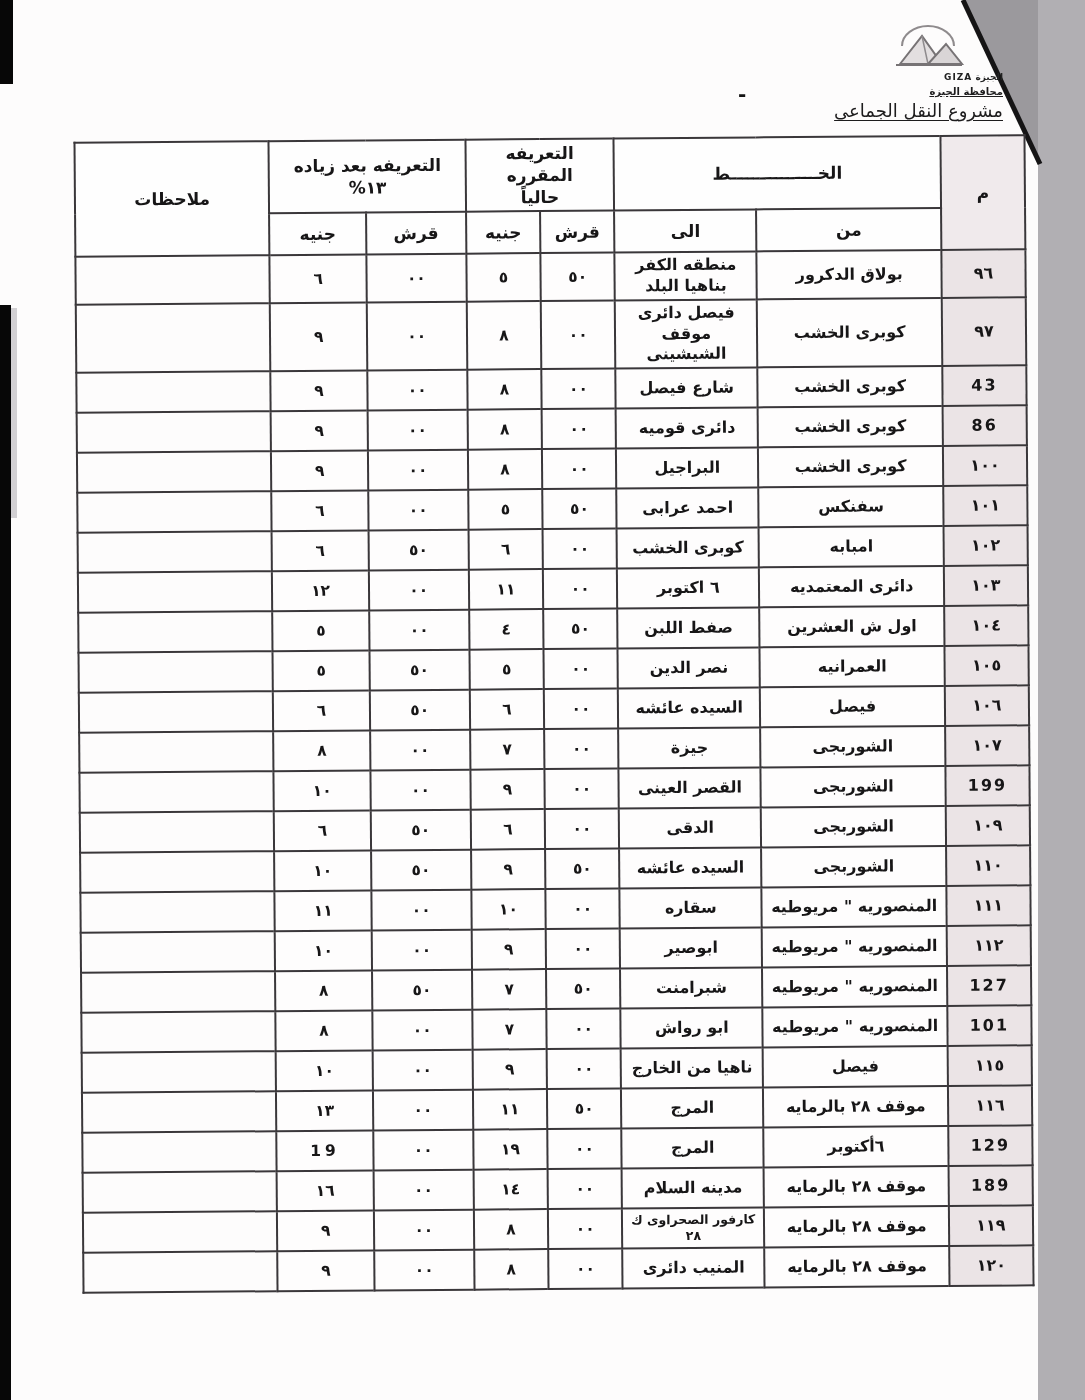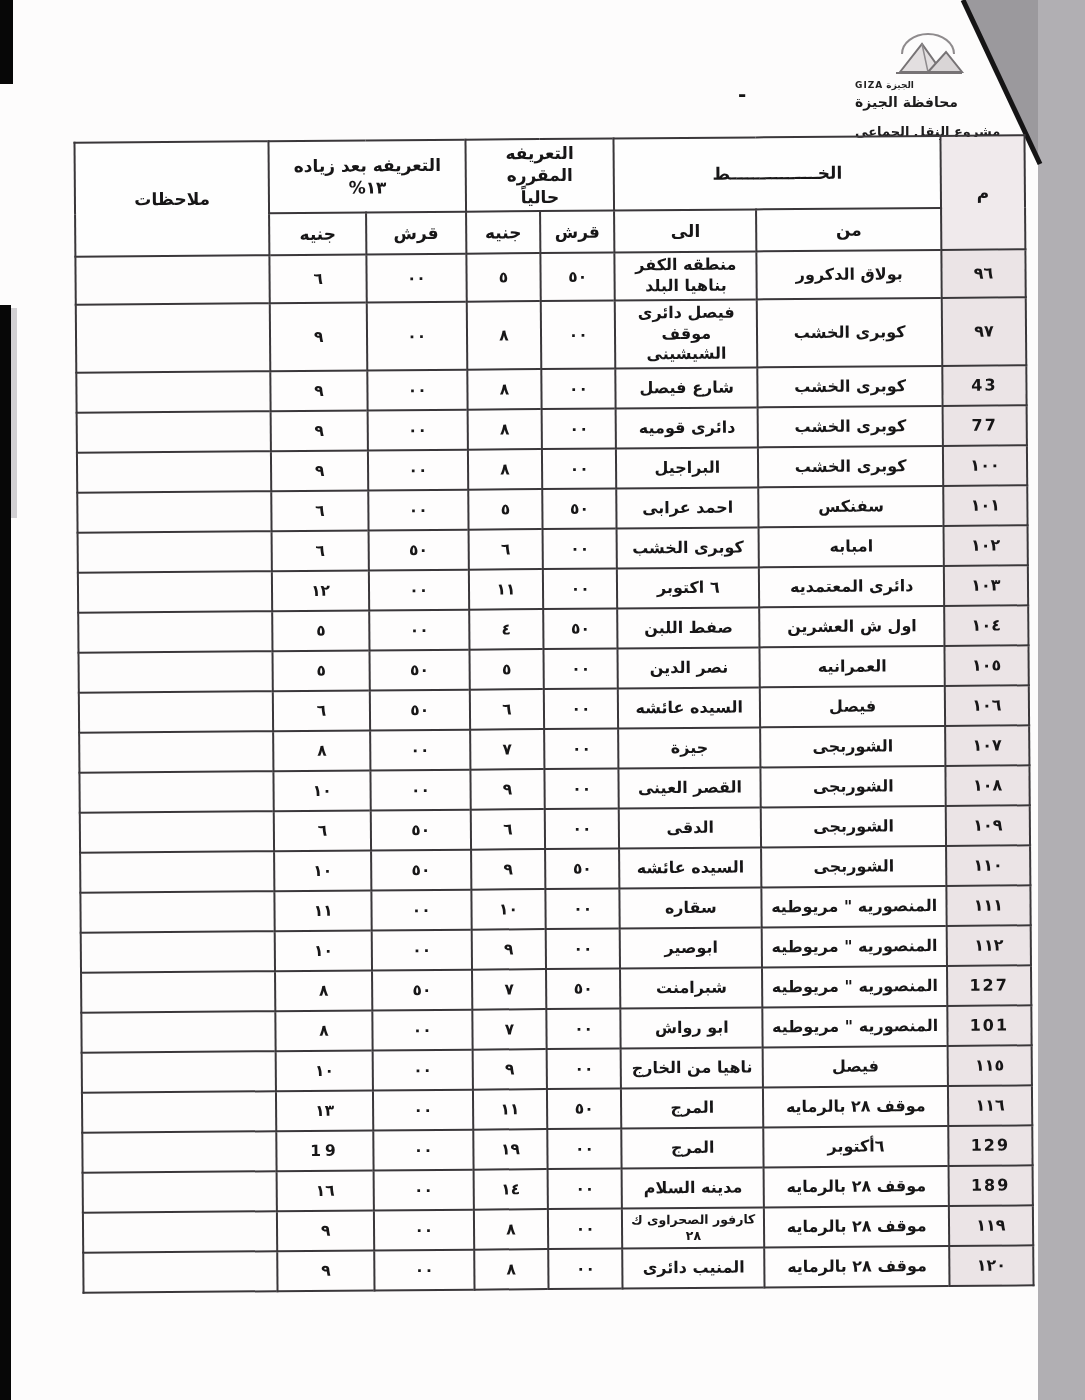--- a/index.html
+++ b/index.html
@@ -9,27 +9,27 @@
     font-family:"DejaVu Sans",sans-serif;
   }
   
   .edge-left-a{position:absolute;left:0;top:0;width:13px;height:84px;background:#070707;}
   .edge-left-b{position:absolute;left:0;top:305px;width:11px;height:1095px;background:#070707;}
   .edge-left-shadow{position:absolute;left:11px;top:308px;width:6px;height:210px;background:#d2d0d3;}
   .edge-right-band{position:absolute;left:1038px;top:0;width:47px;height:1400px;background:#b1afb3;}
   .corner-svg{position:absolute;left:0;top:0;pointer-events:none;}
   
   .letterhead{
-    position:absolute;top:32px;right:82px;width:148px;
-    direction:rtl;text-align:left;color:#1d1c1d;
+    position:absolute;top:24px;right:82px;width:148px;
+    direction:rtl;text-align:right;color:#1d1c1d;
   }
   .letterhead .logo{display:block;margin:0 auto 0 auto;}
   .logo-caption{font-size:9px;font-weight:bold;letter-spacing:1px;color:#222;margin-top:-2px;}
-  .org-line{font-size:14px;font-weight:bold;margin-top:4px;white-space:nowrap;}
-  .dept-line{font-size:13px;font-weight:bold;margin-top:14px;white-space:nowrap;
+  .org-line{font-size:10px;font-weight:bold;margin-top:4px;white-space:nowrap;text-decoration:underline;}
+  .dept-line{font-size:18px;font-weight:normal;margin-top:3px;white-space:nowrap;
     text-decoration:underline;text-underline-offset:3px;}
   .page-dash{position:absolute;left:738px;top:82px;font-size:20px;font-weight:bold;color:#141414;}
   
   .table-wrap{
     position:absolute;left:78px;top:138px;width:954px;
     transform:rotate(-0.45deg);transform-origin:50% 50%;
   }
   table{border-collapse:collapse;table-layout:fixed;width:952px;direction:rtl;}
   th,td{
     border:2px solid #3a373a;
@@ -137,21 +137,21 @@
     <td class="c-from">كوبرى الخشب</td>
     <td class="c-to">شارع فيصل</td>
     <td class="c-num">٠٠</td>
     <td class="c-num">٨</td>
     <td class="c-num">٠٠</td>
     <td class="c-num">٩</td>
     <td class="c-notes"></td>
   </tr>
 
   <tr>
-    <td class="c-serial">77</td>
+    <td class="c-serial">86</td>
     <td class="c-from">كوبرى الخشب</td>
     <td class="c-to">دائرى قوميه</td>
     <td class="c-num">٠٠</td>
     <td class="c-num">٨</td>
     <td class="c-num">٠٠</td>
     <td class="c-num">٩</td>
     <td class="c-notes"></td>
   </tr>
 
   <tr>
@@ -236,21 +236,21 @@
     <td class="c-from">الشوربجى</td>
     <td class="c-to">جيزة</td>
     <td class="c-num">٠٠</td>
     <td class="c-num">٧</td>
     <td class="c-num">٠٠</td>
     <td class="c-num">٨</td>
     <td class="c-notes"></td>
   </tr>
 
   <tr>
-    <td class="c-serial">١٠٨</td>
+    <td class="c-serial">199</td>
     <td class="c-from">الشوربجى</td>
     <td class="c-to">القصر العينى</td>
     <td class="c-num">٠٠</td>
     <td class="c-num">٩</td>
     <td class="c-num">٠٠</td>
     <td class="c-num">١٠</td>
     <td class="c-notes"></td>
   </tr>
 
   <tr>

